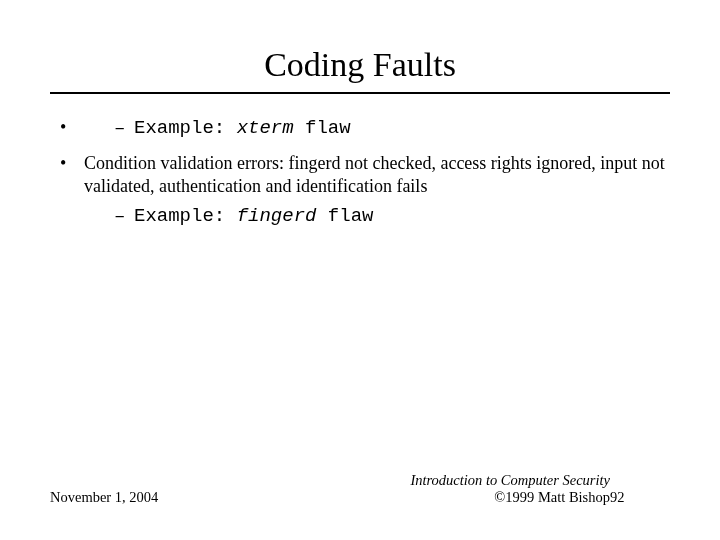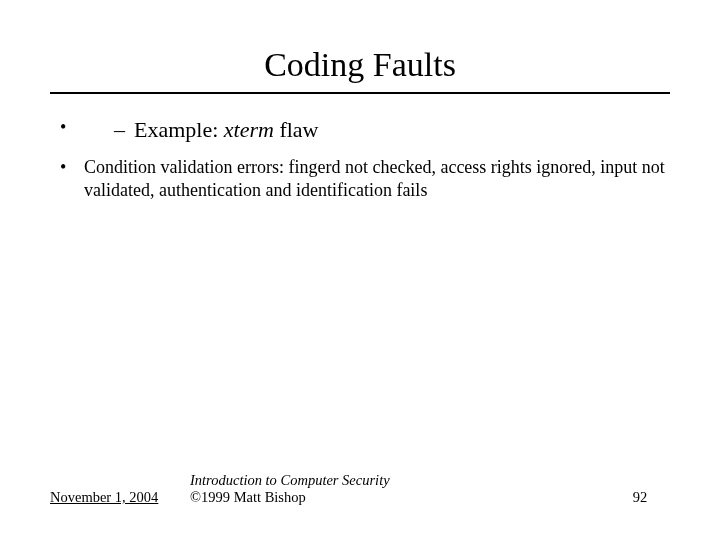--- a/index.html
+++ b/index.html
@@ -51,46 +51,47 @@
     font-size: 18px;
   }
   .sub-bullets {
     list-style: none;
     padding-left: 0;
     margin-top: 6px;
   }
   .sub-bullets > li {
     position: relative;
     padding-left: 50px;
-    font-size: 22px;
+    font-size: 19px;
     margin-bottom: 4px;
+    font-family: Liberation Mono, monospace;
   }
   .sub-bullets > li::before {
     content: "–";
     position: absolute;
     left: 30px;
     top: 0;
   }
   .italic { font-style: italic; }
   .footer {
     position: absolute;
     left: 50px;
     right: 50px;
     bottom: 34px;
     font-size: 14.5px;
     display: flex;
     justify-content: space-between;
     align-items: flex-end;
   }
   .footer-center {
-    text-align: left;
+    text-align: right;
     flex: 1;
   }
-  .footer-left { flex: 0 0 auto; width: 140px; text-align: left; text-decoration: underline; }
-  .footer-right { flex: 0 0 auto; width: 60px; text-align: center; }
+  .footer-left { flex: 0 0 auto; width: 140px; text-align: left; }
+  .footer-right { flex: 0 0 auto; width: 60px; text-align: left; }
 </style>
 </head>
 <body>
 
 <div class="slide">
 
   <h1 class="title">Coding Faults</h1>
   <hr class="rule">
 
   <div class="content">
@@ -99,20 +100,25 @@
       <li>
         <ul class="sub-bullets">
           <li>
             <span>Example: </span><span class="italic">xterm</span><span> flaw</span>
           </li>
         </ul>
       </li>
 
       <li>
         <span>Condition validation errors: fingerd not checked, access rights ignored, input not validated, authentication and identification fails</span>
+        <ul class="sub-bullets">
+          <li>
+            <span>Example: </span><span class="italic">fingerd</span><span> flaw</span>
+          </li>
+        </ul>
       </li>
 
     </ul>
   </div>
 
   <div class="footer">
     <div class="footer-left">November 1, 2004</div>
     <div class="footer-center">
       <span class="italic">Introduction to Computer Security</span><br>
       <span>©1999 Matt Bishop</span>

